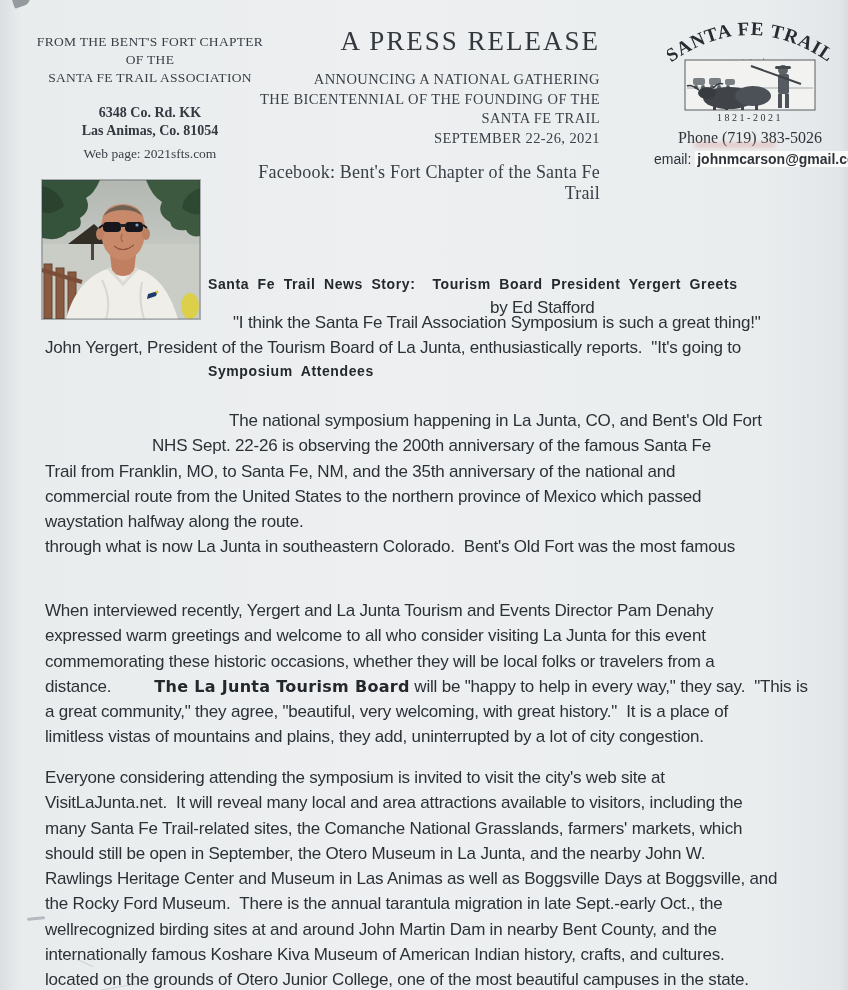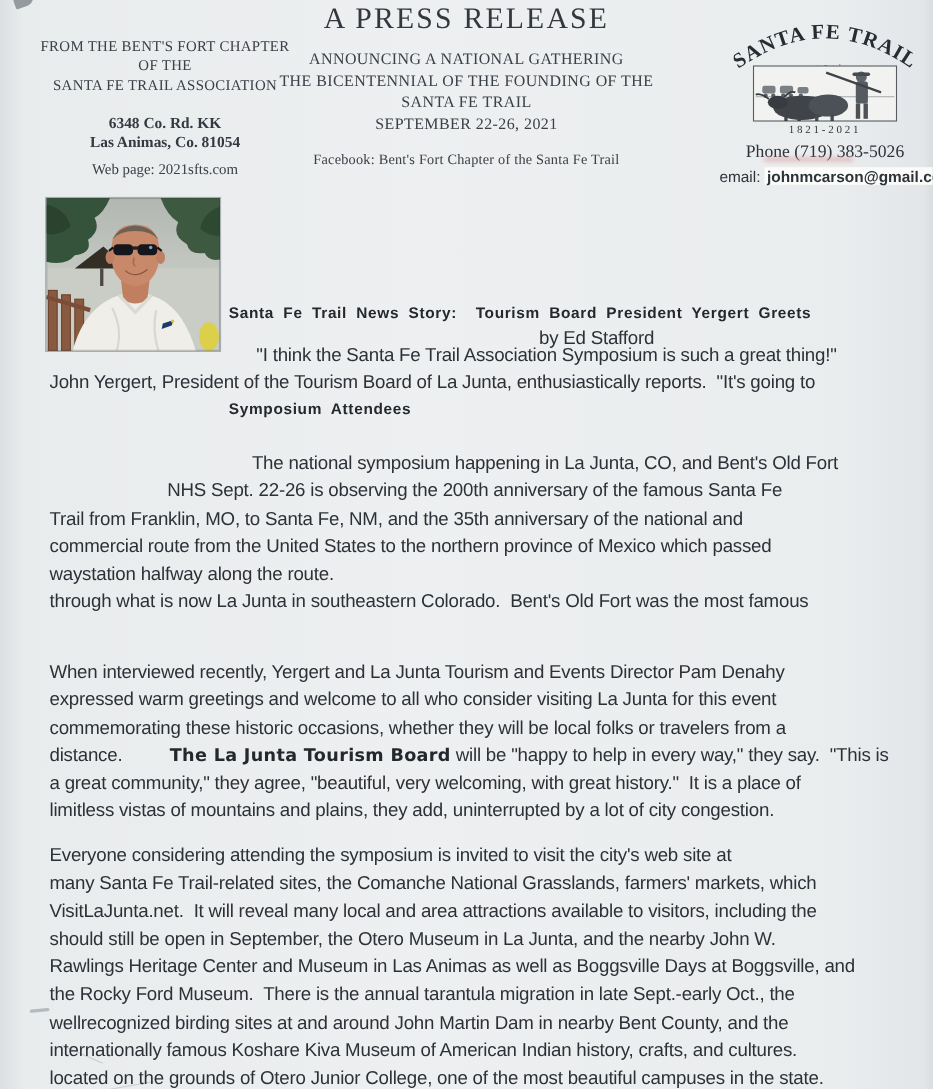--- a/index.html
+++ b/index.html
@@ -8,24 +8,24 @@
     position:relative;width:848px;height:990px;overflow:hidden;
     background:linear-gradient(90deg,#dcdfe2 0,#e9eced 2.5%,#edeff0 45%,#eaedee 90%,#e3e6e9 99%,#dadde0 100%);
     font-family:"Liberation Sans",sans-serif;color:#2d3238;
   }
   
   .hdr-left{position:absolute;left:26px;top:33px;width:248px;text-align:center;color:#3a4048;}
   .hdr-left .org{font-family:"Liberation Serif",serif;font-size:13.5px;line-height:18px;letter-spacing:.3px;}
   .hdr-left .addr{margin-top:17px;font-family:"Liberation Serif",serif;font-weight:bold;font-size:14px;line-height:18px;color:#333941;}
   .hdr-left .web{margin-top:6px;font-family:"Liberation Serif",serif;font-size:13.5px;}
   
-  .hdr-center{position:absolute;left:248px;top:1px;width:352px;text-align:center;color:#3a4048;}
+  .hdr-center{position:absolute;left:248px;top:26px;width:352px;text-align:right;color:#3a4048;}
   .hdr-center .title{font-family:"Liberation Serif",serif;font-size:27px;letter-spacing:2px;color:#33383f;}
   .hdr-center .subs{margin-top:13px;font-family:"Liberation Serif",serif;font-size:14.5px;line-height:19.5px;letter-spacing:.4px;}
-  .hdr-center .fb{margin-top:14px;font-family:"Liberation Serif",serif;font-size:13px;letter-spacing:.2px;}
+  .hdr-center .fb{margin-top:14px;font-family:"Liberation Serif",serif;font-size:18px;letter-spacing:.2px;}
   
   .hdr-right{position:absolute;left:654px;top:8px;width:192px;text-align:center;}
   .hdr-right .phone{font-family:"Liberation Serif",serif;font-size:16px;color:#2e333a;margin-top:1px;}
   .hdr-right .email-line{font-family:Liberation Sans, sans-serif;font-size:14px;color:#2e333a;margin-top:4px;}
   .email-val{font-weight:bold;background:rgba(253,253,251,.92);padding:0 2px;}
   .smudge{position:absolute;left:694px;top:143px;width:82px;height:4px;background:#d89090;opacity:.5;filter:blur(2px);border-radius:2px;}
   
   .photo{position:absolute;left:42px;top:180px;width:158px;height:139px;outline:1px solid #a7adb1;}
   
   .headline{position:absolute;left:208px;top:212px;width:610px;
@@ -221,22 +221,22 @@
       <div class="ln ind-sm">When interviewed recently, Yergert and La Junta Tourism and Events Director Pam Denahy</div>
       <div class="ln">expressed warm greetings and welcome to all who consider visiting La Junta for this event</div>
       <div class="ln">commemorating these historic occasions, whether they will be local folks or travelers from a</div>
       <div class="ln"><span>distance.  </span><span class="comic">The La Junta Tourism Board</span><span> will be "happy to help in every way," they say.  "This is</span></div>
       <div class="ln">a great community," they agree, "beautiful, very welcoming, with great history."  It is a place of</div>
       <div class="ln">limitless vistas of mountains and plains, they add, uninterrupted by a lot of city congestion.</div>
     </div>
 
     <div class="p4">
       <div class="ln ind-sm">Everyone considering attending the symposium is invited to visit the city's web site at</div>
+      <div class="ln">VisitLaJunta.net.  It will reveal many local and area attractions available to visitors, including the</div>
       <div class="ln">many Santa Fe Trail-related sites, the Comanche National Grasslands, farmers' markets, which</div>
-      <div class="ln">VisitLaJunta.net.  It will reveal many local and area attractions available to visitors, including the</div>
       <div class="ln">should still be open in September, the Otero Museum in La Junta, and the nearby John W.</div>
       <div class="ln">Rawlings Heritage Center and Museum in Las Animas as well as Boggsville Days at Boggsville, and</div>
       <div class="ln">the Rocky Ford Museum.  There is the annual tarantula migration in late Sept.-early Oct., the</div>
       <div class="ln">wellrecognized birding sites at and around John Martin Dam in nearby Bent County, and the</div>
       <div class="ln">internationally famous Koshare Kiva Museum of American Indian history, crafts, and cultures.</div>
       <div class="ln">located on the grounds of Otero Junior College, one of the most beautiful campuses in the state.</div>
     </div>
   </div>
 
 </div>

